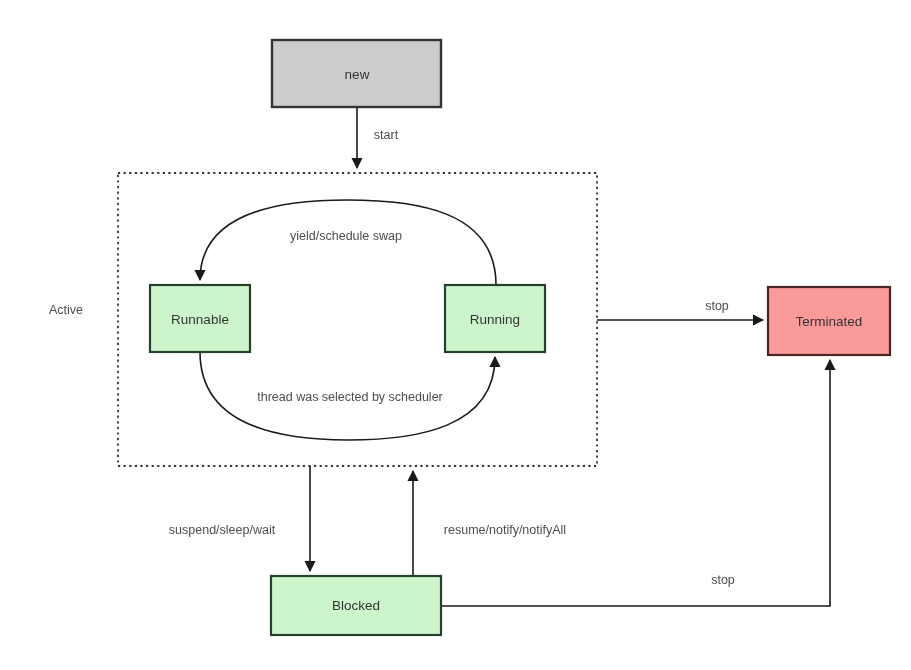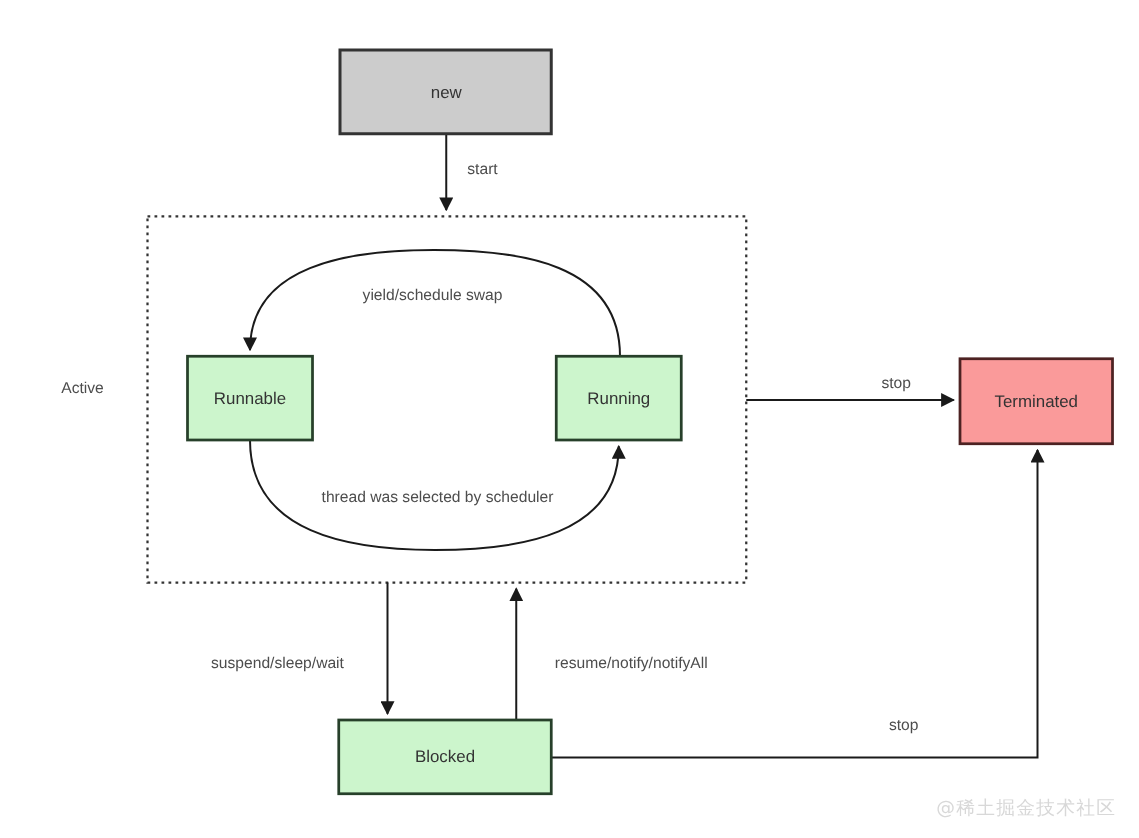--- a/index.html
+++ b/index.html
@@ -124,15 +124,14 @@
       <text class="node-label" x="356" y="606">Blocked</text>
     </g>
 
     <g>
       <rect x="768" y="287" width="122" height="68" fill="#fa9a9a" stroke="#4d2222" stroke-width="2.2"></rect>
       <text class="node-label" x="829" y="322">Terminated</text>
     </g>
 
   </svg>
 
-  <div class="watermark">@稀土掘金技术社区</div>
 
 </div>
 
 </body></html>

